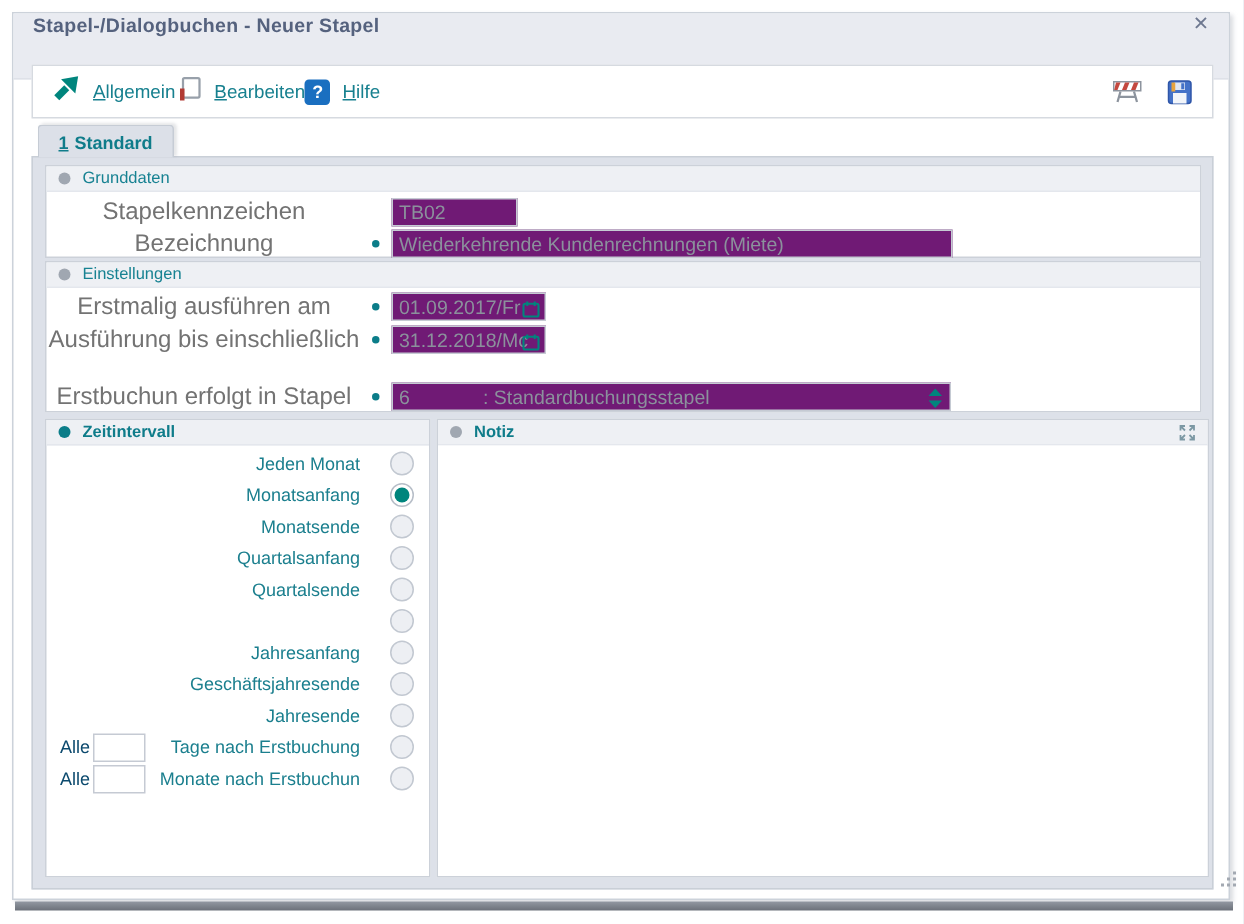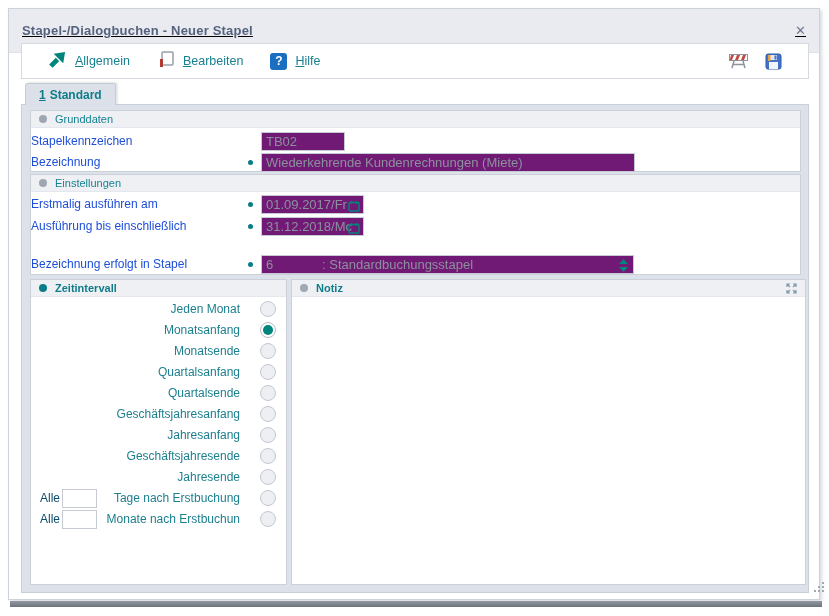--- a/index.html
+++ b/index.html
@@ -9,29 +9,29 @@
     font-family: "Liberation Sans", "DejaVu Sans", sans-serif;
   }
   
   .dialog {
     position: absolute; left: 8px; top: 8px; width: 812px; height: 592px;
     background: #fff; border: 1px solid #ccd2da;
     box-shadow: 2px 2px 3px rgba(150,156,166,.35);
   }
   .titlebar {
     height: 44px; background: #e9ebf1; border-bottom: 1px solid #dee1e8;
-    display: flex; align-items: center; padding: 0 13px; text-decoration: underline;
+    display: flex; align-items: flex-start; padding: 0 13px;
   }
   .title-text { font-size: 13px; font-weight: bold; color: #55627e; letter-spacing: .2px; }
   .close-x { margin-left: auto; color: #6e7890; font-size: 13px; font-weight: bold; cursor: pointer; line-height: 1; }
   
   .toolbar {
     position: absolute; left: 12px; top: 34px; width: 788px; height: 36px;
     background: #fff; border: 1px solid #d6dae0;
-    display: flex; align-items: center; padding: 0 26px; gap: 27px;
+    display: flex; align-items: center; padding: 0 13px; 
   }
   .menu-item { display: flex; align-items: center; gap: 8px; cursor: pointer; }
   .menu-label { font-size: 12.5px; color: #17808f; }
   .menu-label .u { text-decoration: underline; }
   .help-badge {
     width: 17px; height: 17px; background: #1a6fc0; border-radius: 3px;
     color: #fff; font-size: 12px; font-weight: bold; display: flex; align-items: center; justify-content: center;
   }
   .toolbar-right { margin-left: auto; display: flex; align-items: center; gap: 16px; }
   .tbtn { cursor: pointer; display: flex; align-items: center; }
@@ -58,22 +58,22 @@
     height: 17px; background: #eef0f4; border-bottom: 1px solid #e4e7ed;
     display: flex; align-items: center; gap: 8px; padding: 0 8px;
   }
   .dot { width: 8px; height: 8px; border-radius: 50%; background: #a0a7b1; flex: none; }
   .dot.teal { background: #0b7d89; }
   .box-title { font-size: 11px; color: #178292; white-space: nowrap; }
   .box-title.bold { font-weight: bold; color: #0f7c8a; }
   
   .f-row { position: absolute; left: 0; width: 100%; height: 19px; }
   .f-label {
-    position: absolute; left: 0; top: 0; width: 210px; text-align: left;
-    font-size: 12px; color: #1d4ed8; line-height: 19px; white-space: nowrap;
+    position: absolute; left: 0; top: 0; width: 210px; text-align: center;
+    font-size: 16px; color: #737373; line-height: 19px; white-space: nowrap;
   }
   .req { position: absolute; left: 217px; top: 7px; width: 5px; height: 5px; border-radius: 50%; background: #0b7d89; }
   .f-input {
     position: absolute; left: 230px; top: 0; height: 19px;
     border: 1px solid #c5cad3; background: #701a75;
     font-size: 13px; color: #8b919c; line-height: 17px; padding: 0 4px;
     white-space: nowrap; overflow: hidden;
   }
   .w-code  { width: 84px; }
   .w-name  { width: 374px; }
@@ -205,21 +205,21 @@
           <span class="cal-icon">
             <svg width="12" height="12" viewBox="0 0 12 12">
               <rect x="1" y="2.5" width="10" height="8.5" rx="1" fill="none" stroke="#00857d" stroke-width="1.4"></rect>
               <line x1="3.5" y1="1" x2="3.5" y2="4" stroke="#00857d" stroke-width="1.4"></line>
               <line x1="8.5" y1="1" x2="8.5" y2="4" stroke="#00857d" stroke-width="1.4"></line>
             </svg>
           </span>
         </span>
       </div>
       <div class="f-row" style="top:80px">
-        <span class="f-label">Bezeichnung erfolgt in Stapel</span>
+        <span class="f-label">Erstbuchun erfolgt in Stapel</span>
         <span class="req"></span>
         <span class="f-input w-sel"><span>6</span>
           <span class="sel-name">: Standardbuchungsstapel</span>
           <span class="spin-icon">
             <svg width="9" height="13" viewBox="0 0 9 13">
               <polygon points="4.5,0 9,5 0,5" fill="#00857d"></polygon>
               <polygon points="0,8 9,8 4.5,13" fill="#00857d"></polygon>
             </svg>
           </span>
         </span>
@@ -246,21 +246,20 @@
           </div>
           <div class="zi-row">
             <span class="zi-label">Quartalsanfang</span>
             <span class="zi-radio"></span>
           </div>
           <div class="zi-row">
             <span class="zi-label">Quartalsende</span>
             <span class="zi-radio"></span>
           </div>
           <div class="zi-row">
-            <span class="zi-label">Geschäftsjahresanfang</span>
             <span class="zi-radio"></span>
           </div>
           <div class="zi-row">
             <span class="zi-label">Jahresanfang</span>
             <span class="zi-radio"></span>
           </div>
           <div class="zi-row">
             <span class="zi-label">Geschäftsjahresende</span>
             <span class="zi-radio"></span>
           </div>

